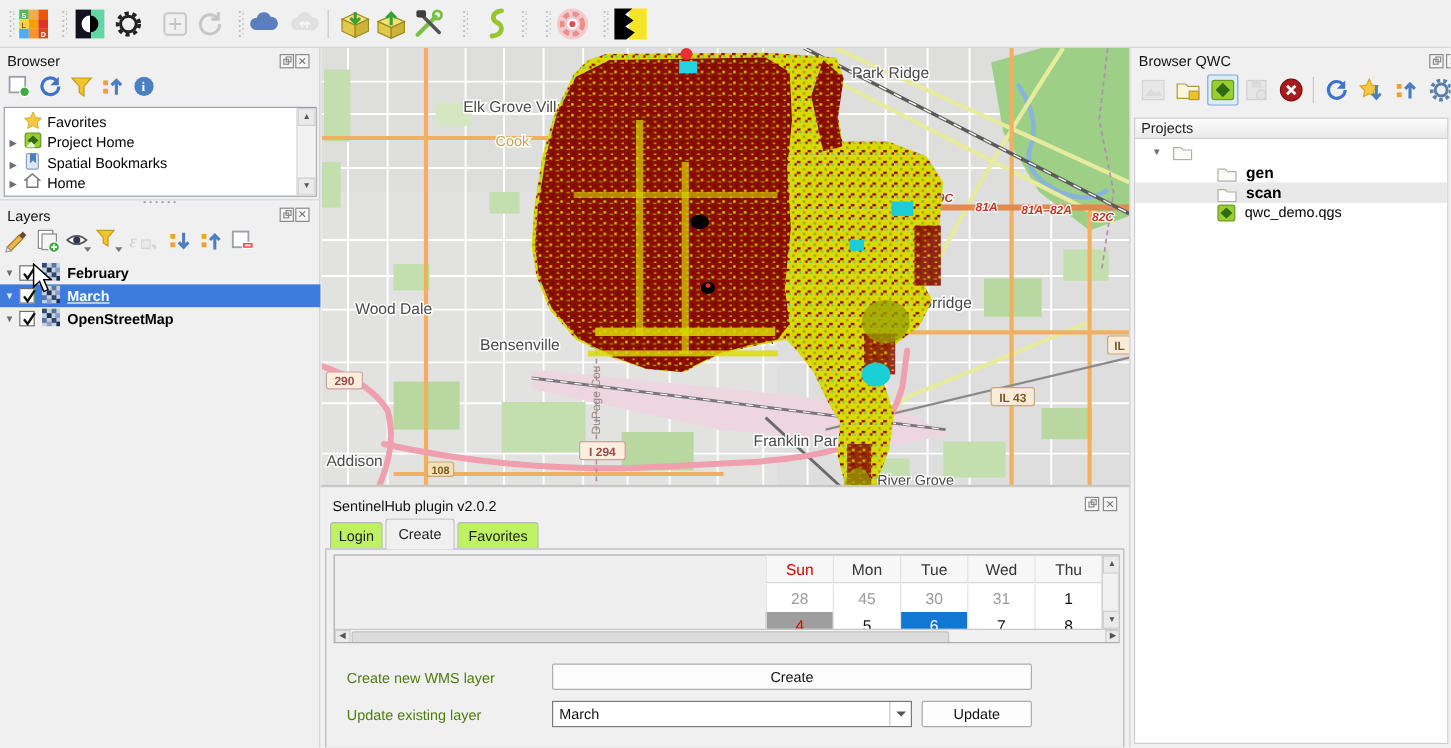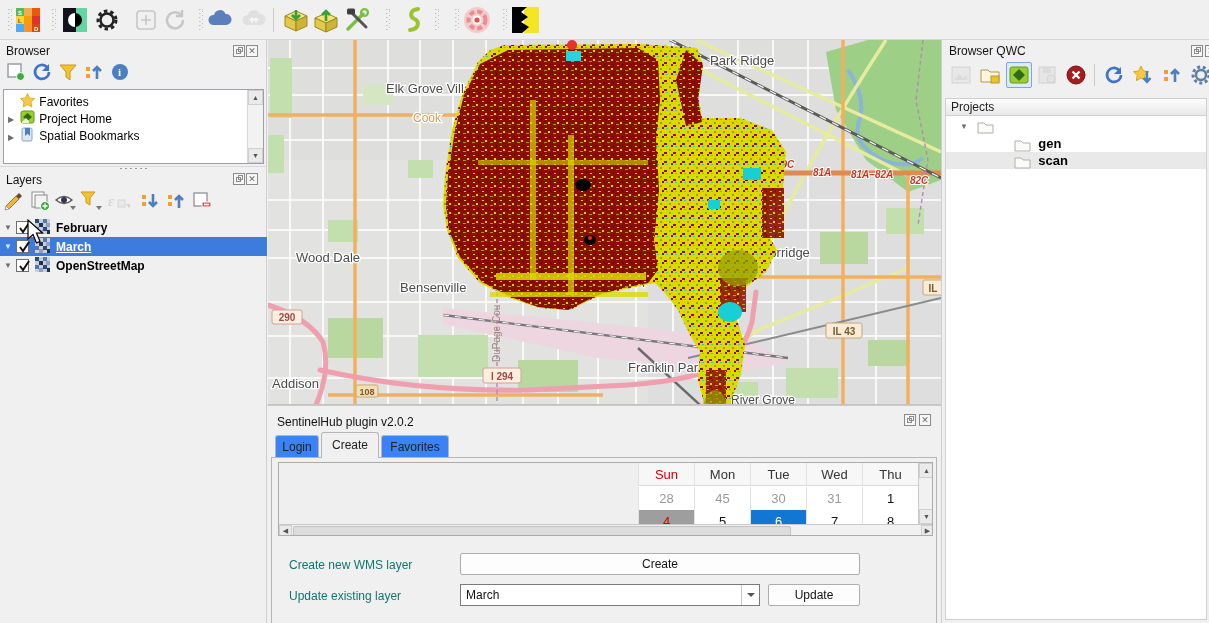--- a/index.html
+++ b/index.html
@@ -46,38 +46,38 @@
   .lname.u { text-decoration:underline; }
 
   .mini-toolbar-icon { position:absolute; top:0; width:24px; height:24px; display:flex; align-items:center; justify-content:center; }
 
   
   .centercol { position:absolute; left:267px; top:40px; width:674px; height:583px; }
   .map-canvas { position:absolute; left:1px; top:0; width:673px; height:365px; background:#e2e2e0; overflow:hidden; border-bottom:1px solid #c4c4c4; }
 
   
   .bottom-panel { position:absolute; left:0; top:365px; width:674px; height:218px; background:#f0f0f0; border-top:1px solid #c9c9c9; }
-  .tab { position:absolute; top:29px; height:22px; background:#3b82f6; border:1px solid #b6b6b6; border-bottom:none; border-radius:3px 3px 0 0;
+  .tab { position:absolute; top:29px; height:22px; background:#bef264; border:1px solid #b6b6b6; border-bottom:none; border-radius:3px 3px 0 0;
      text-align:center; line-height:22px; font-size:12px; color:#222; }
   .tab.active { top:26px; height:26px; background:#f0f0f0; line-height:24px; z-index:3; }
   .tabpane { position:absolute; left:4px; top:51px; width:666px; height:167px; border:1px solid #b6b6b6; background:#f0f0f0; }
 
   .cal-wrap { position:absolute; left:6px; top:4px; width:655px; height:74px; border:1px solid #ababab; background:#efefef; overflow:hidden;padding-left:34px; }
   .cal-table { position:absolute; left:359px; top:0; width:280px; height:61px; background:#fff; }
   .cal-cell { position:absolute; width:56px; text-align:center; border-left:1px solid #e2e2e2; overflow:hidden; }
   .cal-head { height:23px; line-height:23px; font-size:13px; background:#f7f7f7; border-bottom:1px solid #d8d8d8; color:#333; }
   .cal-day { height:23px; line-height:23px; font-size:13px; color:#111; }
   .cal-gray { color:#9a9a9a; }
   .cal-red { color:#d40000; }
   .cal-vscroll { position:absolute; left:639px; top:0; width:16px; height:61px; background:#f1f1f1; border-left:1px solid #c9c9c9; }
   .cal-hscroll { position:absolute; left:0; top:61px; width:655px; height:13px; background:#f1f1f1; border-top:1px solid #c9c9c9; }
   .sbtn { position:absolute; background:#eaeaea; border:1px solid #cfcfcf; color:#555; font-size:7px; text-align:center; }
   .hthumb { position:absolute; left:14px; top:1px; width:498px; height:10px; background:#dcdcdc; border:1px solid #c2c2c2; border-radius:2px; }
 
-  .form-label { position:absolute; left:17px; font-size:12px; color:#0f766e; }
+  .form-label { position:absolute; left:17px; font-size:12px; color:#4d7c0f; }
   .btn { position:absolute; height:22px; background:#fdfdfd; border:1px solid #adadad; border-radius:2px; text-align:center; line-height:20px; font-size:12px; color:#111; }
   .combo { position:absolute; height:22px; background:#fff; border:1px solid #7a7a7a; font-size:12px; line-height:20px; padding-left:5px; color:#111; }
   .combo .drop { position:absolute; right:0; top:0; width:18px; height:20px; border-left:1px solid #c9c9c9; }
   .combo .drop:after { content:""; position:absolute; left:5px; top:8px; border:4px solid transparent; border-top-color:#555; }
 
   
   .rightcol { position:absolute; left:941px; top:40px; width:268px; height:583px; background:#f0f0f0; border-left:1px solid #cfcfcf; overflow:hidden; }
   .qwc-btn { position:absolute; top:22px; width:26px; height:26px; border:1px solid transparent; border-radius:2px; display:flex; align-items:center; justify-content:center; }
   .qwc-btn.pressed { border:1px solid #7da7d9; background:#dcebfa; }
   .sect-head { position:absolute; left:3px; top:58px; width:262px; height:18px; background:linear-gradient(#fdfdfd,#e8e8e8); border:1px solid #cfcfcf;
@@ -259,20 +259,26 @@
                 <polygon points="2,12 6,8 9,11 9,13 2,13" fill="#e8f4d0"></polygon>
               </svg></span>
           <span>Project Home</span>
         </div>
         <div class="tree-row">
           <span class="arr">▶</span><span class="ticon"><svg width="14" height="15">
                 <rect x="2" y="1" width="10" height="13" rx="1.5" fill="#dfe7f2" stroke="#8aa0c0"></rect>
                 <polygon points="5,1 10,1 10,9 7.5,6.8 5,9" fill="#4a7fc1"></polygon>
               </svg></span>
           <span>Spatial Bookmarks</span>
+        </div>
+        <div class="tree-row">
+          <span class="arr">▶</span><span class="ticon"><svg width="14" height="14">
+                <polygon points="7,1 13,6 11.5,6 11.5,12 2.5,12 2.5,6 1,6" fill="#fdfdfd" stroke="#777" stroke-width="1.2"></polygon>
+              </svg></span>
+          <span>Home</span>
         </div>
         <div class="vscroll">
             <span class="up">▲</span>
             <span class="dn">▼</span>
           </div>
       </div>
       <div class="splitter-dots" style="top:127px"></div>
     </div>
 
     <div style="position:absolute; left:0; top:126px; width:267px; height:457px; border-top:1px solid #d8d8d8;">
@@ -730,16 +736,23 @@
               <path d="M1,3 h6 l2,2 h7 v8 h-15 z" fill="#fbfbf9" stroke="#b0b0a8"></path>
             </svg></span>
         <span class="bold" style="margin-left:4px;font-size:13px">gen</span>
       </div>
       <div class="qwc-row hover">
         <span style="margin-left:68px"><svg width="17" height="14" style="vertical-align:middle">
               <path d="M1,3 h6 l2,2 h7 v8 h-15 z" fill="#fbfbf9" stroke="#b0b0a8"></path>
             </svg></span>
         <span class="bold" style="margin-left:4px;font-size:13px">scan</span>
       </div>
+      <div class="qwc-row">
+        <span style="margin-left:68px"><svg width="16" height="15" style="vertical-align:middle">
+              <rect x="1" y="1" width="14" height="13" rx="2" fill="#9acd32" stroke="#6a9a1a"></rect>
+              <polygon points="8,3 13,7.5 8,12 3,7.5" fill="#2e6b12"></polygon>
+            </svg></span>
+        <span style="margin-left:4px">qwc_demo.qgs</span>
+      </div>
     </div>
   </div>
 
 </div>
 
 </body></html>

